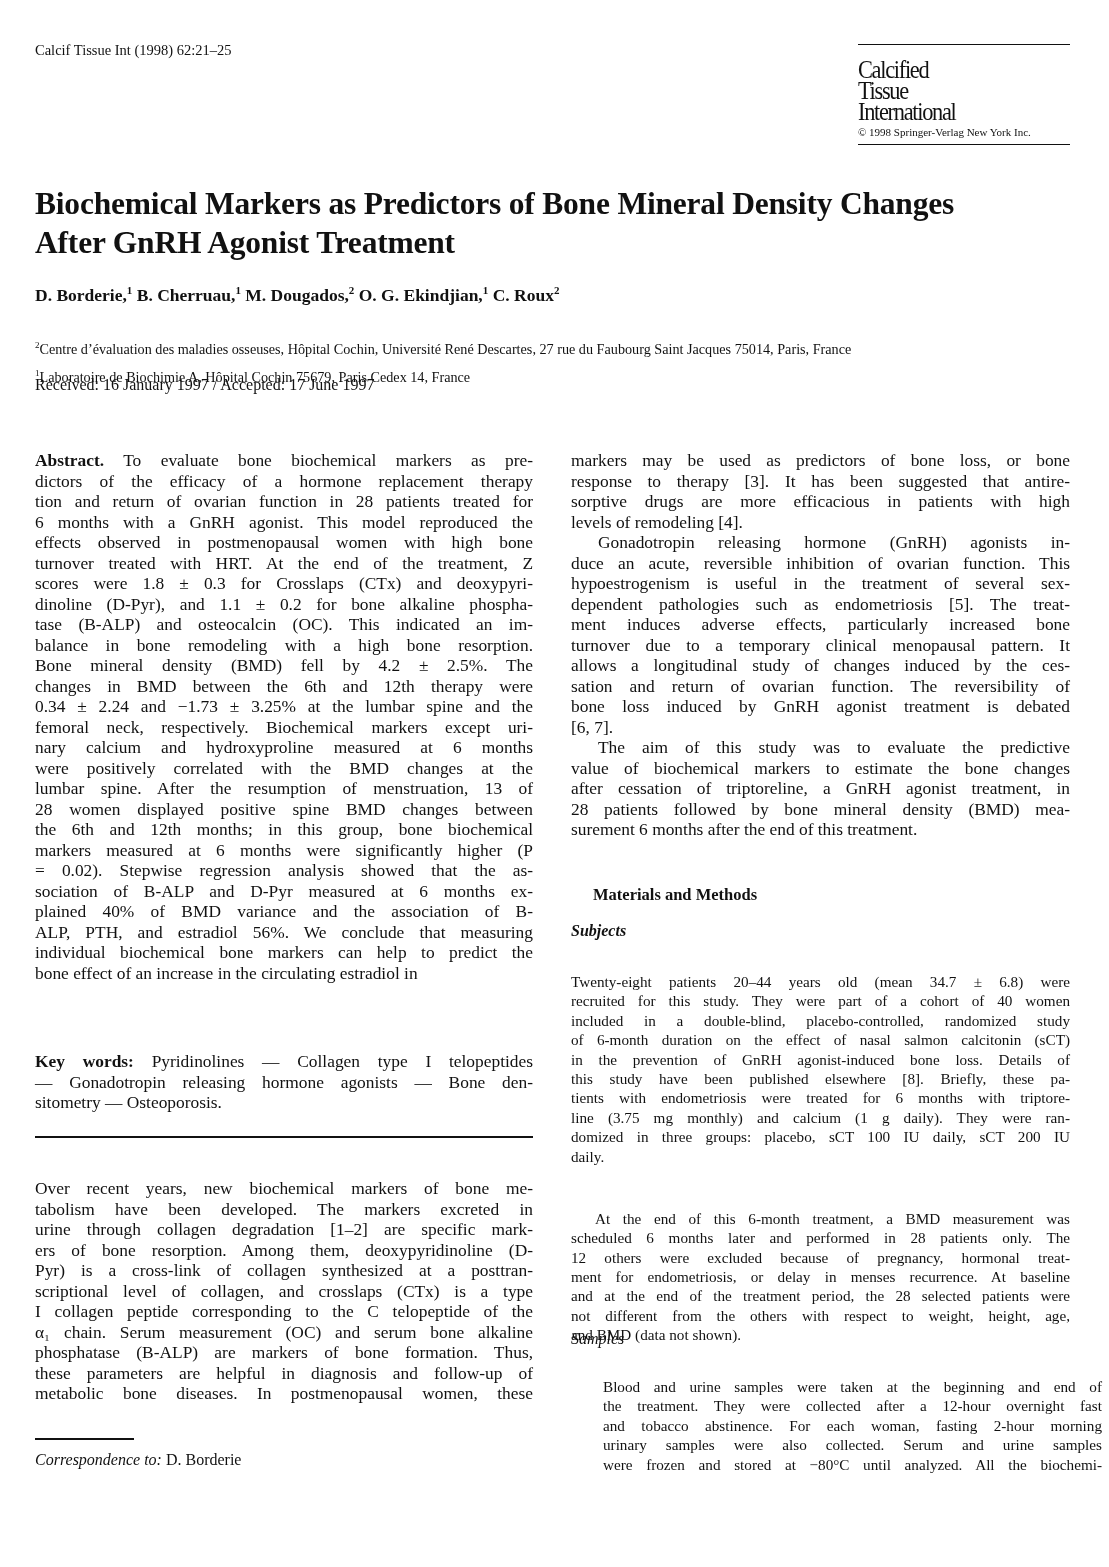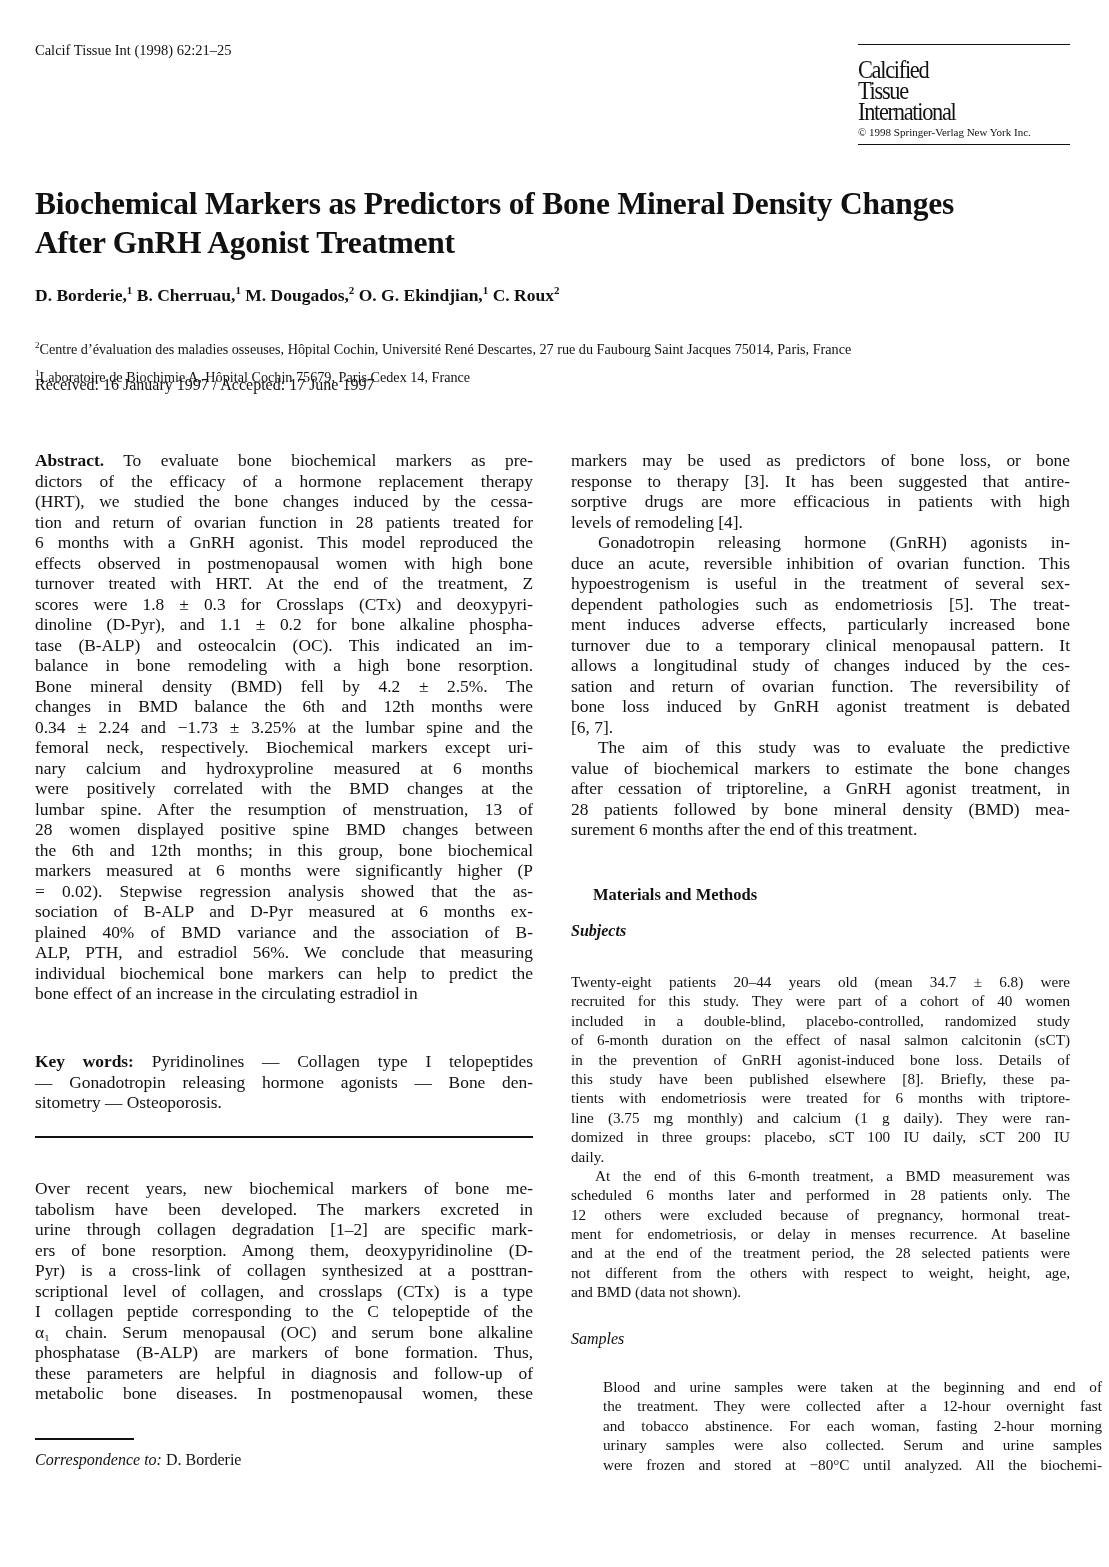--- a/index.html
+++ b/index.html
@@ -19,21 +19,21 @@
   .affil sup { font-size: 9px; }
   .received { left: 35px; top: 376px; font-size: 16px; }
   .col { position: absolute; font-size: 17.4px; line-height: 20.5px; text-align: justify; }
   .col .ln { display: block; white-space: nowrap; text-align-last: justify; height: 20.5px; }
   .col .ln.last { text-align-last: left; }
   .col .ln.ind { padding-left: 27px; }
   .left { left: 35px; width: 498px; }
   .right { left: 571px; width: 499px; }
   .small { font-size: 15.2px; line-height: 19.4px; }
   .small .ln { height: 19.4px; }
-  .small .ln.ind { padding-left: 24px; }
+  .small .ln.ind { padding-left: 24px; margin-top: 43px; }
   .heading-bold { font-weight: bold; font-size: 16.5px; }
   .heading-ital { font-style: italic; font-size: 16px; }
   .hr-thick { position: absolute; left: 35px; width: 498px; height: 2px; background: #111; }
   .hr-short { position: absolute; left: 35px; width: 99px; height: 2px; background: #111; }
   .corr { left: 35px; top: 1451px; font-size: 16px; }
   .corr i { font-style: italic; }
 </style>
 </head>
 <body>
 
@@ -64,31 +64,30 @@
 </div>
 
 <div class="abs affil" style="top:320px;margin-top:48px;"><sup>1</sup><span>Laboratoire de Biochimie A, Hôpital Cochin 75679, Paris Cedex 14, France</span></div>
 <div class="abs affil" style="top:340px;font-family:Liberation Serif, serif;"><sup>2</sup><span>Centre d’évaluation des maladies osseuses, Hôpital Cochin, Université René Descartes, 27 rue du Faubourg Saint Jacques 75014, Paris, France</span></div>
 
 <div class="abs received">Received: 16 January 1997 / Accepted: 17 June 1997</div>
 
 <div class="col left" style="top:450px;">
   <span class="ln"><b>Abstract.</b><span> To evaluate bone biochemical markers as pre-</span></span>
   <span class="ln">dictors of the efficacy of a hormone replacement therapy</span>
-  <span class="ln">(HRT), we studied the bone changes induced by the cessa-</span>
   <span class="ln">tion and return of ovarian function in 28 patients treated for</span>
   <span class="ln">6 months with a GnRH agonist. This model reproduced the</span>
   <span class="ln">effects observed in postmenopausal women with high bone</span>
   <span class="ln">turnover treated with HRT. At the end of the treatment, Z</span>
   <span class="ln">scores were 1.8 ± 0.3 for Crosslaps (CTx) and deoxypyri-</span>
   <span class="ln">dinoline (D-Pyr), and 1.1 ± 0.2 for bone alkaline phospha-</span>
   <span class="ln">tase (B-ALP) and osteocalcin (OC). This indicated an im-</span>
   <span class="ln">balance in bone remodeling with a high bone resorption.</span>
   <span class="ln">Bone mineral density (BMD) fell by 4.2 ± 2.5%. The</span>
-  <span class="ln">changes in BMD balance the 6th and 12th months were</span>
+  <span class="ln">changes in BMD between the 6th and 12th therapy were</span>
   <span class="ln">0.34 ± 2.24 and −1.73 ± 3.25% at the lumbar spine and the</span>
   <span class="ln">femoral neck, respectively. Biochemical markers except uri-</span>
   <span class="ln">nary calcium and hydroxyproline measured at 6 months</span>
   <span class="ln">were positively correlated with the BMD changes at the</span>
   <span class="ln">lumbar spine. After the resumption of menstruation, 13 of</span>
   <span class="ln">28 women displayed positive spine BMD changes between</span>
   <span class="ln">the 6th and 12th months; in this group, bone biochemical</span>
   <span class="ln">markers measured at 6 months were significantly higher (P</span>
   <span class="ln">= 0.02). Stepwise regression analysis showed that the as-</span>
   <span class="ln">sociation of B-ALP and D-Pyr measured at 6 months ex-</span>
@@ -107,21 +106,21 @@
 <div class="hr-thick" style="top:1136px;"></div>
 
 <div class="col left" style="top:1178px;">
   <span class="ln">Over recent years, new biochemical markers of bone me-</span>
   <span class="ln">tabolism have been developed. The markers excreted in</span>
   <span class="ln">urine through collagen degradation [1–2] are specific mark-</span>
   <span class="ln">ers of bone resorption. Among them, deoxypyridinoline (D-</span>
   <span class="ln">Pyr) is a cross-link of collagen synthesized at a posttran-</span>
   <span class="ln">scriptional level of collagen, and crosslaps (CTx) is a type</span>
   <span class="ln">I collagen peptide corresponding to the C telopeptide of the</span>
-  <span class="ln">α₁ chain. Serum menopausal (OC) and serum bone alkaline</span>
+  <span class="ln">α₁ chain. Serum measurement (OC) and serum bone alkaline</span>
   <span class="ln">phosphatase (B-ALP) are markers of bone formation. Thus,</span>
   <span class="ln">these parameters are helpful in diagnosis and follow-up of</span>
   <span class="ln">metabolic bone diseases. In postmenopausal women, these</span>
 </div>
 
 <div class="hr-short" style="top:1438px;"></div>
 <div class="abs corr"><i>Correspondence to:</i><span> D. Borderie</span></div>
 
 <div class="col right" style="top:450px;">
   <span class="ln">markers may be used as predictors of bone loss, or bone</span>

